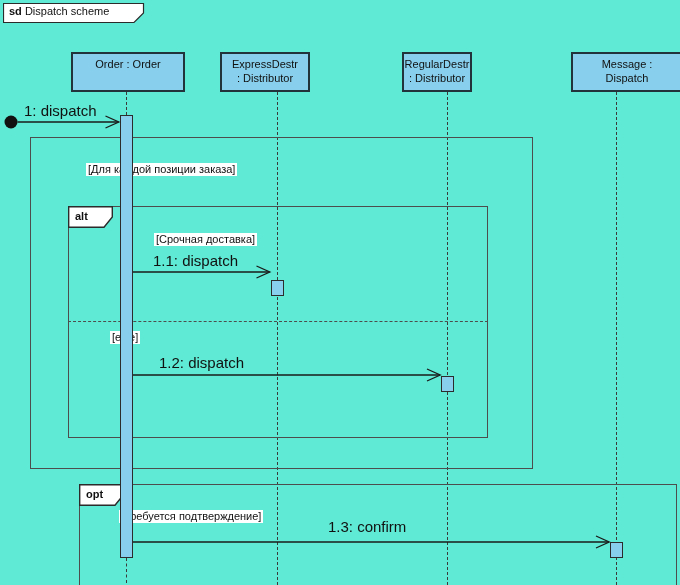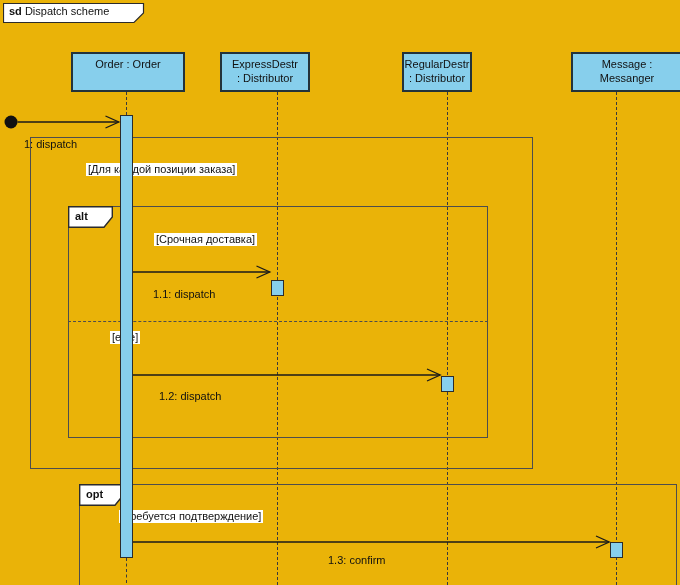--- a/index.html
+++ b/index.html
@@ -1,17 +1,17 @@
 <!DOCTYPE html>
 <html><head>
 <meta charset="utf-8">
 <style>
   html,body{margin:0;padding:0;background:#ffffff;}
   #canvas{
-    position:relative;width:680px;height:585px;background:#eab308;overflow:hidden;
+    position:relative;width:680px;height:585px;background:#5eead4;overflow:hidden;
     font-family:"Liberation Sans", sans-serif;color:#111;
   }
   .abs{position:absolute;}
   
   .title-text{position:absolute;left:9px;top:5px;font-size:11px;white-space:nowrap;}
   .title-text b{font-weight:bold;}
   
   .head{
     position:absolute;top:52px;height:40px;box-sizing:border-box;
     background:#87CFEC;border:2px solid #23333b;
@@ -27,21 +27,21 @@
   
   .pent{position:absolute;}
   .pent .op{
     position:absolute;left:7px;top:3px;font-size:11px;font-weight:bold;line-height:14px;
   }
   
   .activation{
     position:absolute;box-sizing:border-box;background:#87CFEC;border:1.4px solid #2c2c2c;width:13px;
   }
   
-  .msg-label{position:absolute;font-size:11px;line-height:13px;white-space:nowrap;margin-top:34px;}
+  .msg-label{position:absolute;font-size:15px;line-height:13px;white-space:nowrap;}
   .guard{position:absolute;font-size:11px;line-height:13px;white-space:nowrap;background:#ffffff;padding:0 2px;}
   svg{display:block;}
   .overlay{position:absolute;left:0;top:0;pointer-events:none;}
 </style>
 </head>
 <body>
 
 <div id="canvas">
 
   <div class="abs" style="left:3px;top:3px;">
@@ -92,21 +92,21 @@
   <div class="head" style="left:220px;width:90px;">
     <span>ExpressDestr</span>
     <span>: Distributor</span>
   </div>
   <div class="head" style="left:402px;width:70px;">
     <span>RegularDestr</span>
     <span>: Distributor</span>
   </div>
   <div class="head" style="left:571px;width:112px;">
     <span>Message :</span>
-    <span>Messanger</span>
+    <span>Dispatch</span>
   </div>
 
   <svg class="overlay" width="680" height="585">
     <g stroke="#1a1a1a" stroke-width="1.3" fill="none">
       <circle cx="11" cy="122" r="6.5" fill="#111" stroke="none"></circle>
 
       <line x1="17.5" y1="122" x2="118.5" y2="122"></line>
       <polyline points="105.5,116 118.8,122 105.5,128"></polyline>
 
       <line x1="133" y1="272" x2="269.5" y2="272"></line>

